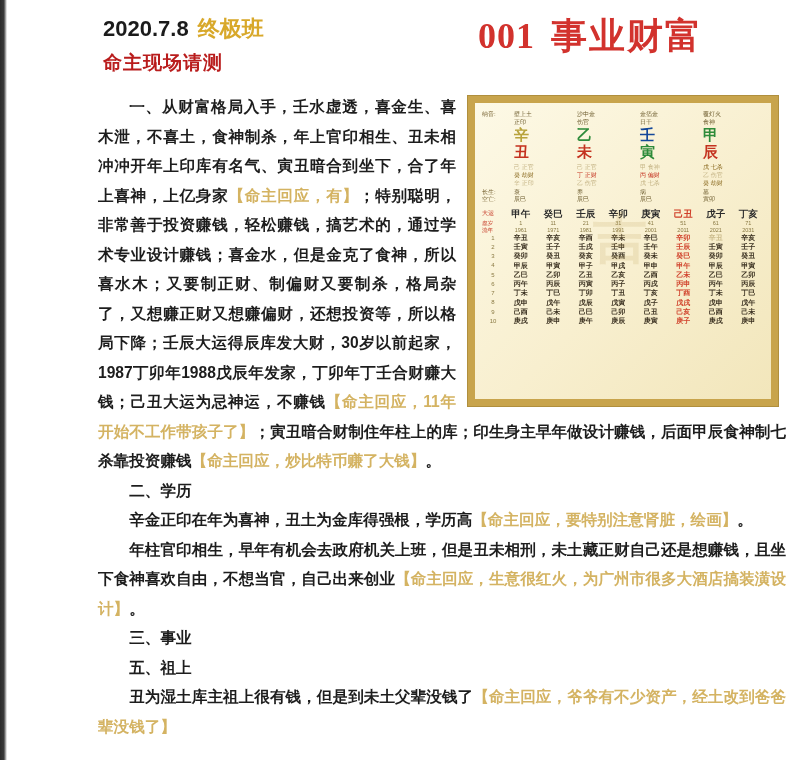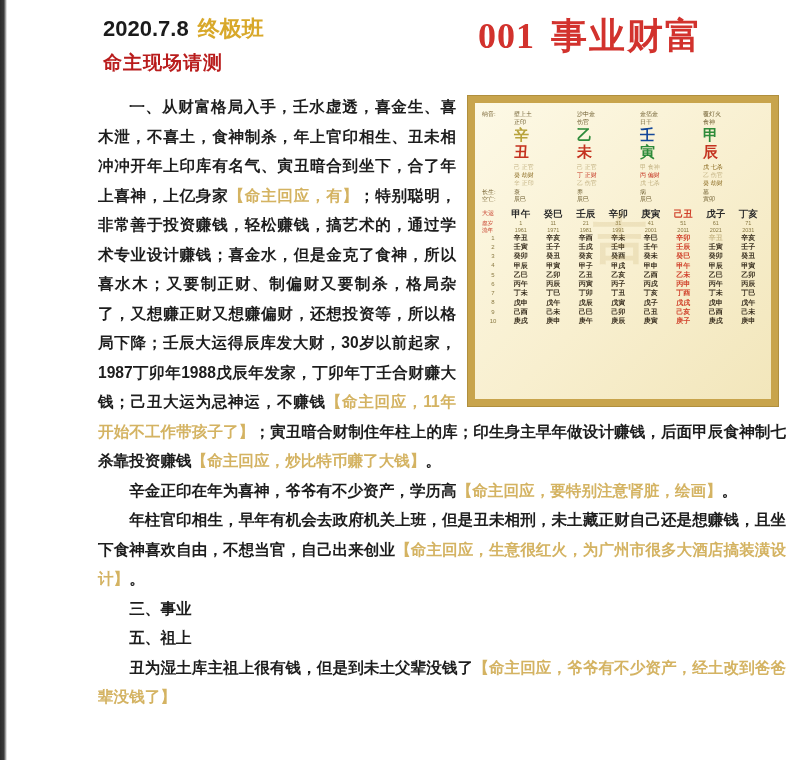--- a/index.html
+++ b/index.html
@@ -355,21 +355,22 @@
                 <div class="v">庚申</div>
               </div>
             </div>
 
         </div>
       </div>
     </div>
 
     <p class="indent"><span>一、从财富格局入手，壬水虚透，喜金生、喜木泄，不喜土，食神制杀，年上官印相生、丑未相冲冲开年上印库有名气、寅丑暗合到坐下，合了年上喜神，上亿身家</span><span class="resp">【命主回应，有】</span><span>；特别聪明，非常善于投资赚钱，轻松赚钱，搞艺术的，通过学术专业设计赚钱；喜金水，但是金克了食神，所以喜水木；又要制正财、制偏财又要制杀，格局杂了，又想赚正财又想赚偏财，还想投资等，所以格局下降；壬辰大运得辰库发大财，30岁以前起家，1987丁卯年1988戊辰年发家，丁卯年丁壬合财赚大钱；己丑大运为忌神运，不赚钱</span><span class="resp">【命主回应，11年开始不工作带孩子了】</span><span>；寅丑暗合财制住年柱上的库；印生身主早年做设计赚钱，后面甲辰食神制七杀靠投资赚钱</span><span class="resp">【命主回应，炒比特币赚了大钱】</span><span>。</span></p>
 
-    <p class="indent"><span>辛金正印在年为喜神，爷爷有不少资产，学历高</span><span class="resp">【命主回应，要特别注意肾脏，绘画】</span><span>。</span></p>
+    <p class="indent">二、学历</p>
+    <p class="indent"><span>辛金正印在年为喜神，丑土为金库得强根，学历高</span><span class="resp">【命主回应，要特别注意肾脏，绘画】</span><span>。</span></p>
 
     <p class="indent"><span>年柱官印相生，早年有机会去政府机关上班，但是丑未相刑，未土藏正财自己还是想赚钱，且坐下食神喜欢自由，不想当官，自己出来创业</span><span class="resp">【命主回应，生意很红火，为广州市很多大酒店搞装潢设计】</span><span>。</span></p>
     <p class="indent">三、事业</p>
 
 
     <p class="indent">五、祖上</p>
     <p class="indent"><span>丑为湿土库主祖上很有钱，但是到未土父辈没钱了</span><span class="resp">【命主回应，爷爷有不少资产，经土改到爸爸辈没钱了】</span></p>
 
   </div>
 </div>

